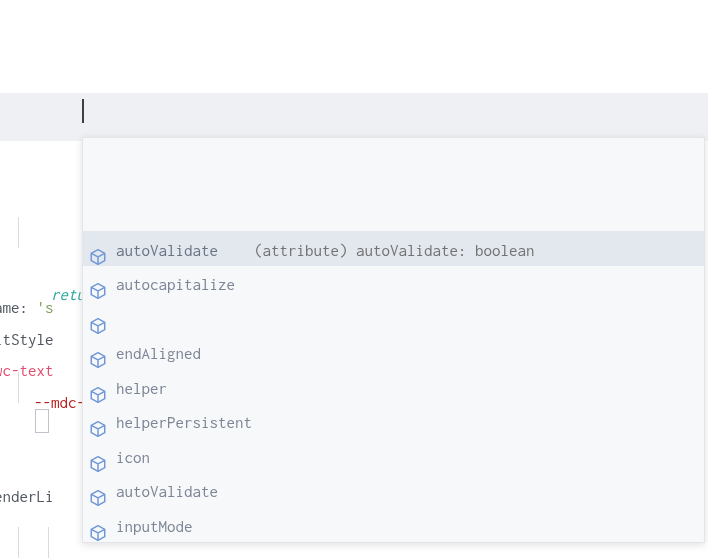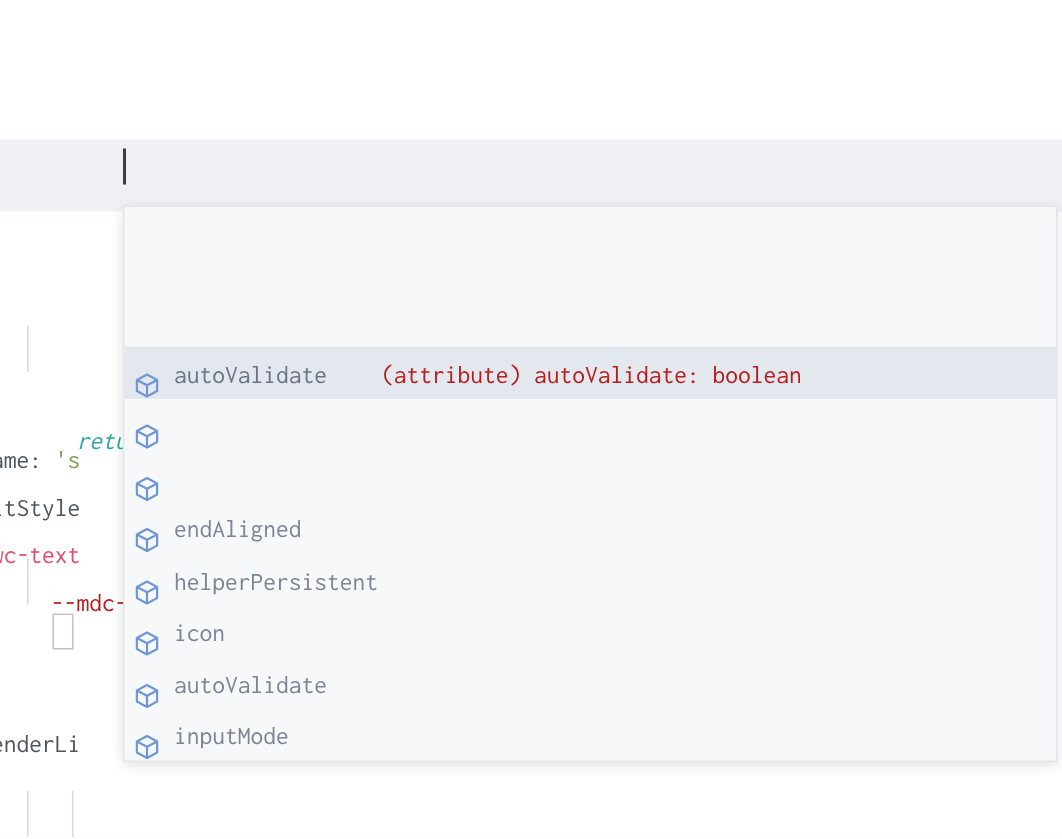--- a/index.html
+++ b/index.html
@@ -99,21 +99,21 @@
     position: relative;
   }
   .ac-icon svg { display: block; }
   .ac-label {
     color: #7b8596;
   }
   .ac-row.selected .ac-label {
     color: #6a7485;
   }
   .ac-detail {
-    color: #b91c1c;
+    color: #737373;
     margin-left: 36px;
   }
 
   .bg-text {
     position: absolute;
     color: #4f565f;
     white-space: pre;
   }
   .bg-ame { left: -6px; top: 292px; }
   .bg-itstyle { left: -6px; top: 324px; }
@@ -166,27 +166,30 @@
 
   
   <div class="autocomplete">
     
   <div class="ac-row selected"><span class="ac-icon"><svg width="18" height="18" viewBox="0 0 16 16" fill="none">
   <path d="M8 1.5 L14 4.7 L14 11.3 L8 14.5 L2 11.3 L2 4.7 Z" stroke="#6f97d8" stroke-width="1.3" stroke-linejoin="round" fill="none"></path>
   <path d="M2 4.7 L8 7.9 L14 4.7 M8 7.9 L8 14.5" stroke="#6f97d8" stroke-width="1.3" stroke-linejoin="round"></path>
 </svg></span><span class="ac-label">autoValidate</span><span class="ac-detail">(attribute) autoValidate: boolean</span></div><div class="ac-row"><span class="ac-icon"><svg width="18" height="18" viewBox="0 0 16 16" fill="none">
   <path d="M8 1.5 L14 4.7 L14 11.3 L8 14.5 L2 11.3 L2 4.7 Z" stroke="#6f97d8" stroke-width="1.3" stroke-linejoin="round" fill="none"></path>
   <path d="M2 4.7 L8 7.9 L14 4.7 M8 7.9 L8 14.5" stroke="#6f97d8" stroke-width="1.3" stroke-linejoin="round"></path>
+</svg></span><span class="ac-label">autocapitalize</span></div><div class="ac-row"><span class="ac-icon"><svg width="18" height="18" viewBox="0 0 16 16" fill="none">
+  <path d="M8 1.5 L14 4.7 L14 11.3 L8 14.5 L2 11.3 L2 4.7 Z" stroke="#6f97d8" stroke-width="1.3" stroke-linejoin="round" fill="none"></path>
+  <path d="M2 4.7 L8 7.9 L14 4.7 M8 7.9 L8 14.5" stroke="#6f97d8" stroke-width="1.3" stroke-linejoin="round"></path>
 </svg></span></div><div class="ac-row"><span class="ac-icon"><svg width="18" height="18" viewBox="0 0 16 16" fill="none">
   <path d="M8 1.5 L14 4.7 L14 11.3 L8 14.5 L2 11.3 L2 4.7 Z" stroke="#6f97d8" stroke-width="1.3" stroke-linejoin="round" fill="none"></path>
   <path d="M2 4.7 L8 7.9 L14 4.7 M8 7.9 L8 14.5" stroke="#6f97d8" stroke-width="1.3" stroke-linejoin="round"></path>
-</svg></span></div><div class="ac-row"><span class="ac-icon"><svg width="18" height="18" viewBox="0 0 16 16" fill="none">
-  <path d="M8 1.5 L14 4.7 L14 11.3 L8 14.5 L2 11.3 L2 4.7 Z" stroke="#6f97d8" stroke-width="1.3" stroke-linejoin="round" fill="none"></path>
-  <path d="M2 4.7 L8 7.9 L14 4.7 M8 7.9 L8 14.5" stroke="#6f97d8" stroke-width="1.3" stroke-linejoin="round"></path>
 </svg></span><span class="ac-label">endAligned</span></div><div class="ac-row"><span class="ac-icon"><svg width="18" height="18" viewBox="0 0 16 16" fill="none">
+  <path d="M8 1.5 L14 4.7 L14 11.3 L8 14.5 L2 11.3 L2 4.7 Z" stroke="#6f97d8" stroke-width="1.3" stroke-linejoin="round" fill="none"></path>
+  <path d="M2 4.7 L8 7.9 L14 4.7 M8 7.9 L8 14.5" stroke="#6f97d8" stroke-width="1.3" stroke-linejoin="round"></path>
+</svg></span><span class="ac-label">helper</span></div><div class="ac-row"><span class="ac-icon"><svg width="18" height="18" viewBox="0 0 16 16" fill="none">
   <path d="M8 1.5 L14 4.7 L14 11.3 L8 14.5 L2 11.3 L2 4.7 Z" stroke="#6f97d8" stroke-width="1.3" stroke-linejoin="round" fill="none"></path>
   <path d="M2 4.7 L8 7.9 L14 4.7 M8 7.9 L8 14.5" stroke="#6f97d8" stroke-width="1.3" stroke-linejoin="round"></path>
 </svg></span><span class="ac-label">helperPersistent</span></div><div class="ac-row"><span class="ac-icon"><svg width="18" height="18" viewBox="0 0 16 16" fill="none">
   <path d="M8 1.5 L14 4.7 L14 11.3 L8 14.5 L2 11.3 L2 4.7 Z" stroke="#6f97d8" stroke-width="1.3" stroke-linejoin="round" fill="none"></path>
   <path d="M2 4.7 L8 7.9 L14 4.7 M8 7.9 L8 14.5" stroke="#6f97d8" stroke-width="1.3" stroke-linejoin="round"></path>
 </svg></span><span class="ac-label">icon</span></div><div class="ac-row"><span class="ac-icon"><svg width="18" height="18" viewBox="0 0 16 16" fill="none">
   <path d="M8 1.5 L14 4.7 L14 11.3 L8 14.5 L2 11.3 L2 4.7 Z" stroke="#6f97d8" stroke-width="1.3" stroke-linejoin="round" fill="none"></path>
   <path d="M2 4.7 L8 7.9 L14 4.7 M8 7.9 L8 14.5" stroke="#6f97d8" stroke-width="1.3" stroke-linejoin="round"></path>
 </svg></span><span class="ac-label">autoValidate</span></div><div class="ac-row"><span class="ac-icon"><svg width="18" height="18" viewBox="0 0 16 16" fill="none">
   <path d="M8 1.5 L14 4.7 L14 11.3 L8 14.5 L2 11.3 L2 4.7 Z" stroke="#6f97d8" stroke-width="1.3" stroke-linejoin="round" fill="none"></path>

